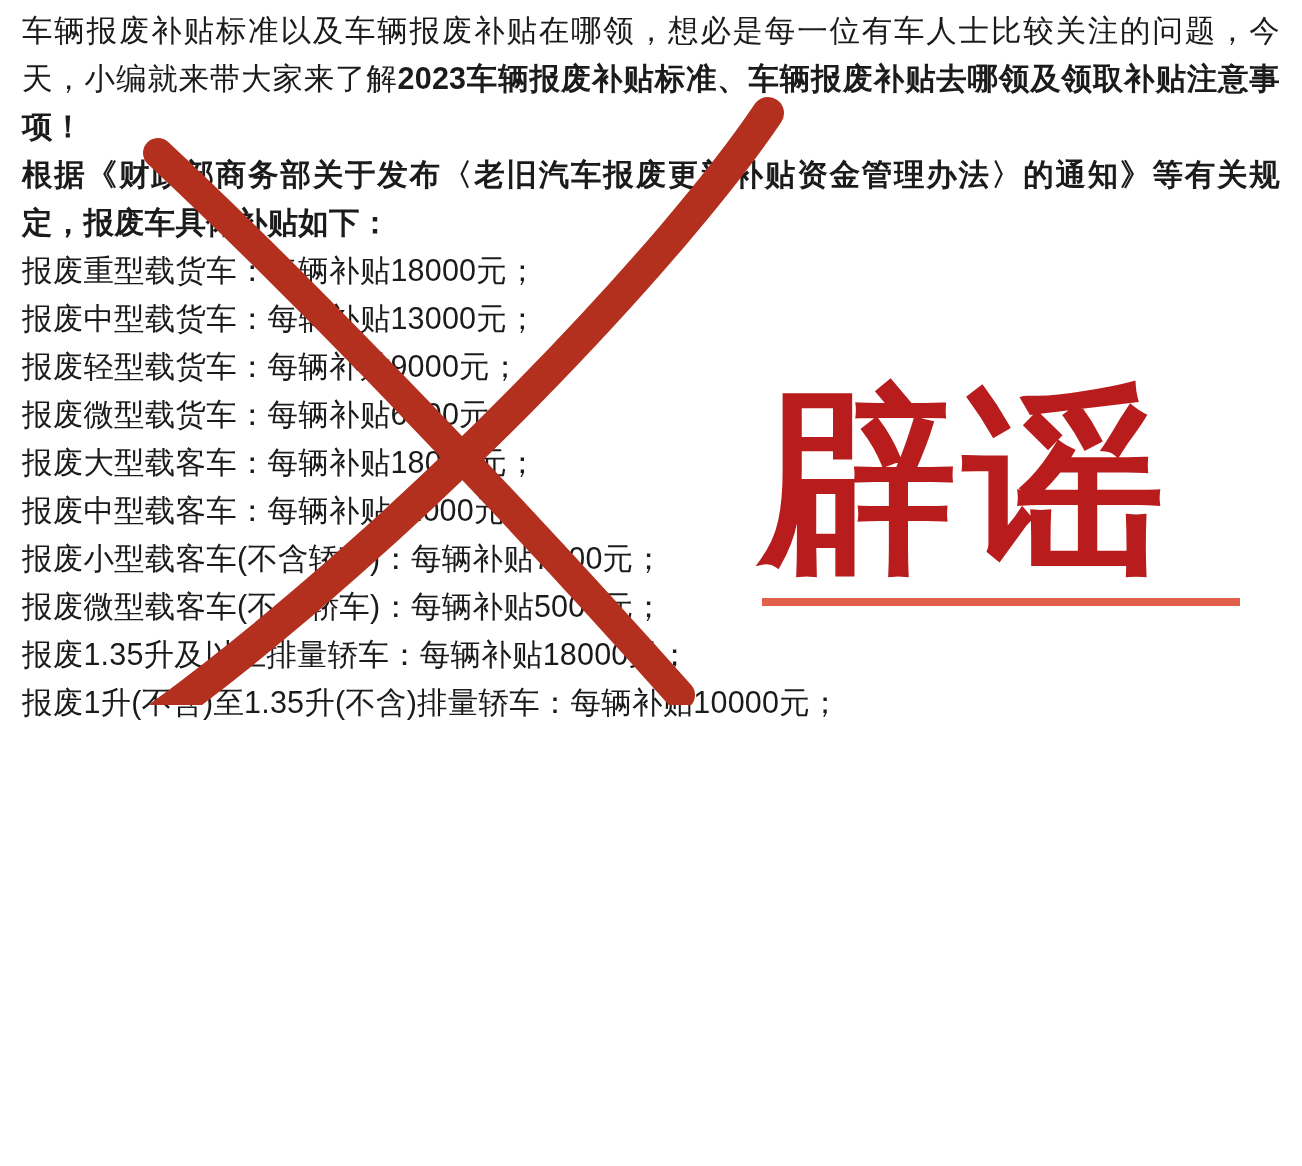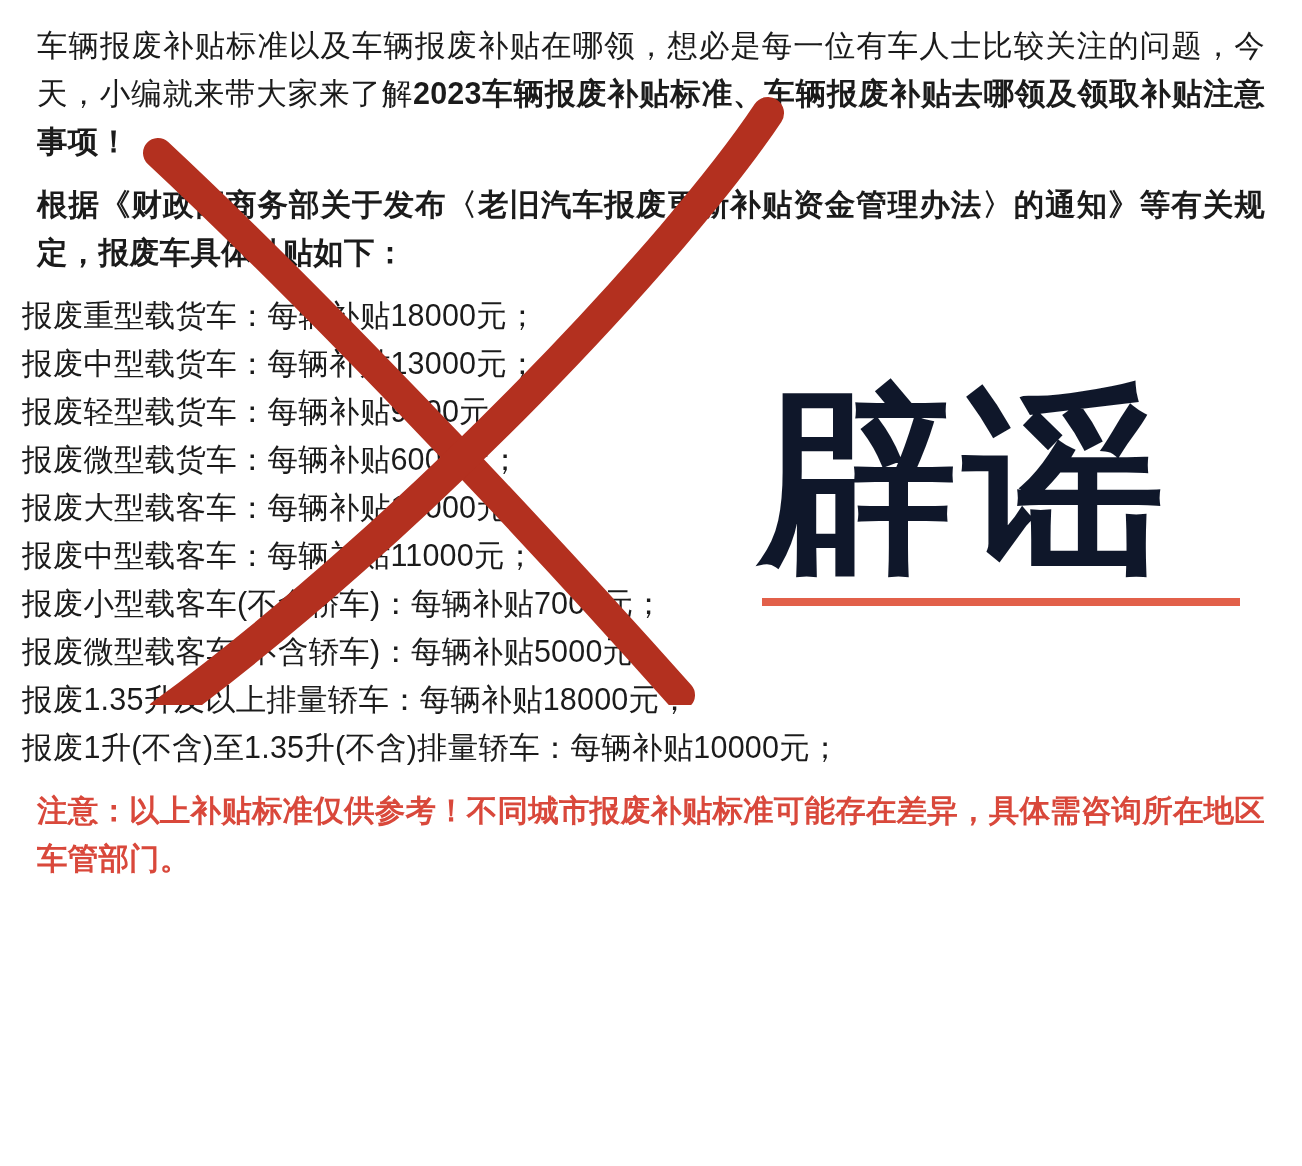--- a/index.html
+++ b/index.html
@@ -23,21 +23,21 @@
     top: 0;
     width: 1302px;
     padding: 6px 22px 0 22px;
     box-sizing: border-box;
     font-size: 30.5px;
     line-height: 48px;
     color: #1b1b1b;
     letter-spacing: 0.2px;
   }
   .para {
-    margin: 15px;
+    margin: 0;
     text-align: justify;
     text-justify: inter-ideograph;
   }
   .para.note {
     color: #d9483b;
     font-weight: bold;
   }
   .para.head {
     font-weight: bold;
   }
@@ -61,21 +61,21 @@
     display: block;
     width: 100%;
     height: 100%;
   }
   .stamp-word {
     position: absolute;
     left: 758px;
     top: 372px;
     width: 500px;
     pointer-events: none;
-    color: #0f172a;
+    color: #b91c1c;
     font-family: "DejaVu Sans", "Liberation Sans", sans-serif;
     font-size: 200px;
     line-height: 218px;
     font-weight: bold;
     letter-spacing: 6px;
     white-space: nowrap;
   }
   .stamp-underline {
     position: absolute;
     left: 762px;
@@ -110,21 +110,20 @@
     <p class="item">报废中型载货车：每辆补贴13000元；</p>
     <p class="item">报废轻型载货车：每辆补贴9000元；</p>
     <p class="item">报废微型载货车：每辆补贴6000元；</p>
     <p class="item">报废大型载客车：每辆补贴18000元；</p>
     <p class="item">报废中型载客车：每辆补贴11000元；</p>
     <p class="item">报废小型载客车(不含轿车)：每辆补贴7000元；</p>
     <p class="item">报废微型载客车(不含轿车)：每辆补贴5000元；</p>
     <p class="item">报废1.35升及以上排量轿车：每辆补贴18000元；</p>
     <p class="item">报废1升(不含)至1.35升(不含)排量轿车：每辆补贴10000元；</p>
 
-    <p class="para note">注意：以上补贴标准仅供参考！不同城市报废补贴标准可能存在差异，具体需咨询所在地区车管部门。</p>
 
 
 
   </div>
 
   <div class="stamp-x">
     <svg viewBox="0 0 680 610" xmlns="http://www.w3.org/2000/svg" aria-hidden="true">
       <path d="M 38 58 C 190 200, 400 420, 560 600" stroke="#b3301f" stroke-width="30" fill="none" stroke-linecap="round"></path>
       <path d="M 648 18 C 560 150, 300 430, 42 620" stroke="#b3301f" stroke-width="32" fill="none" stroke-linecap="round"></path>
     </svg>

